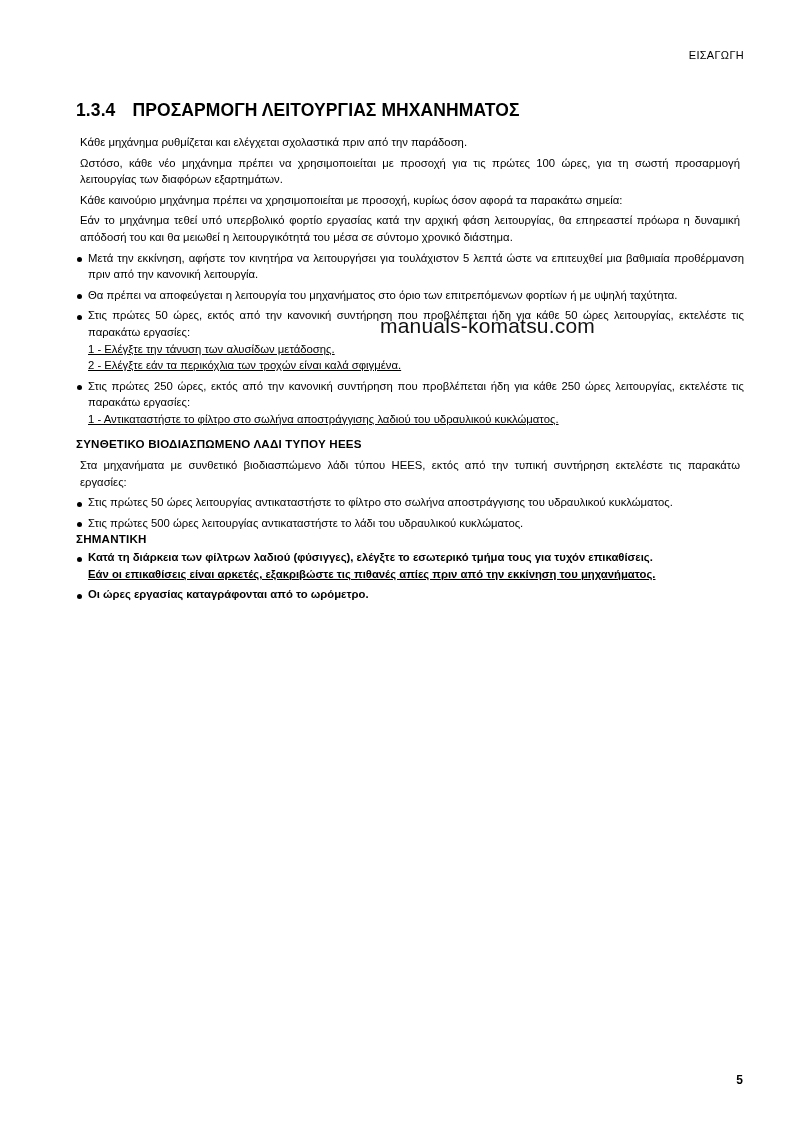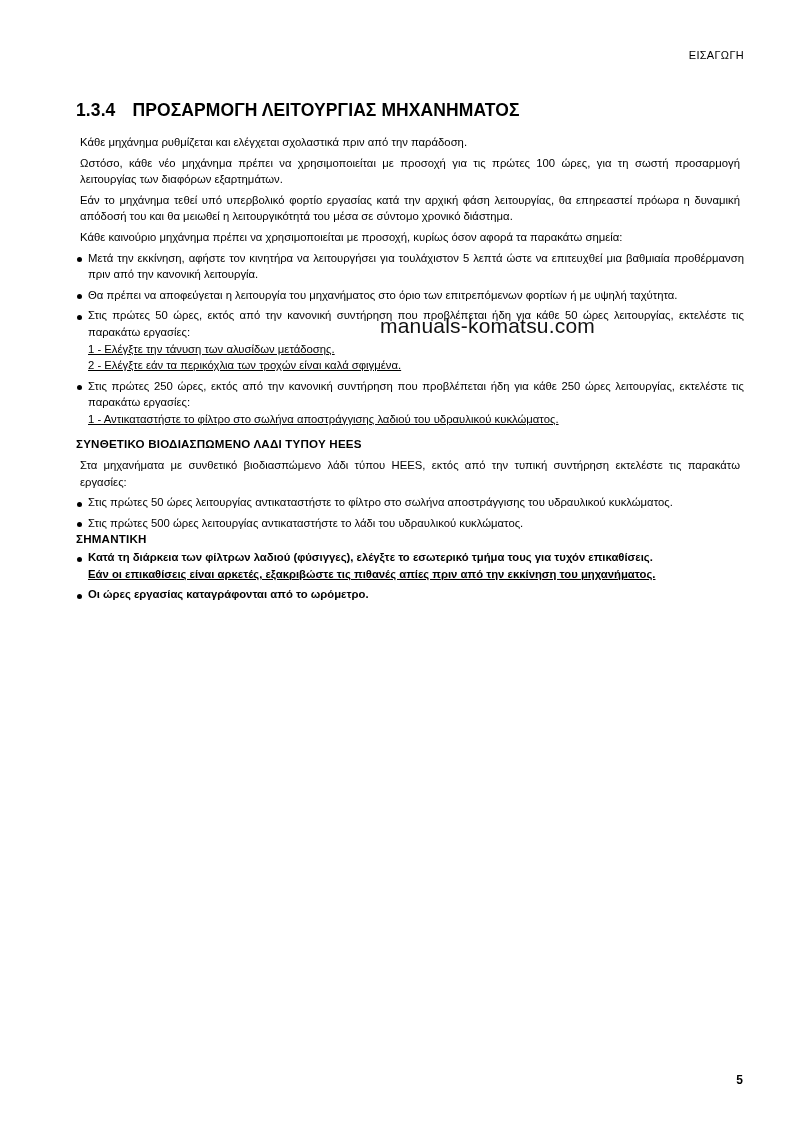--- a/index.html
+++ b/index.html
@@ -26,22 +26,22 @@
 <div class="header-right">ΕΙΣΑΓΩΓΗ</div>
 
 <div class="title">
   <span class="num">1.3.4</span>
   <span>ΠΡΟΣΑΡΜΟΓΗ ΛΕΙΤΟΥΡΓΙΑΣ ΜΗΧΑΝΗΜΑΤΟΣ</span>
 </div>
 
 <div class="content">
   <p class="para">Κάθε μηχάνημα ρυθμίζεται και ελέγχεται σχολαστικά πριν από την παράδοση.</p>
   <p class="para">Ωστόσο, κάθε νέο μηχάνημα πρέπει να χρησιμοποιείται με προσοχή για τις πρώτες 100 ώρες, για τη σωστή προσαρμογή λειτουργίας των διαφόρων εξαρτημάτων.</p>
+  <p class="para">Κάθε καινούριο μηχάνημα πρέπει να χρησιμοποιείται με προσοχή, κυρίως όσον αφορά τα παρακάτω σημεία:</p>
   <p class="para">Εάν το μηχάνημα τεθεί υπό υπερβολικό φορτίο εργασίας κατά την αρχική φάση λειτουργίας, θα επηρεαστεί πρόωρα η δυναμική απόδοσή του και θα μειωθεί η λειτουργικότητά του μέσα σε σύντομο χρονικό διάστημα.</p>
-  <p class="para">Κάθε καινούριο μηχάνημα πρέπει να χρησιμοποιείται με προσοχή, κυρίως όσον αφορά τα παρακάτω σημεία:</p>
 
   <ul class="bullets">
     <li><span>Μετά την εκκίνηση, αφήστε τον κινητήρα να λειτουργήσει για τουλάχιστον 5 λεπτά ώστε να επιτευχθεί μια βαθμιαία προθέρμανση πριν από την κανονική λειτουργία.</span></li>
     <li><span>Θα πρέπει να αποφεύγεται η λειτουργία του μηχανήματος στο όριο των επιτρεπόμενων φορτίων ή με υψηλή ταχύτητα.</span></li>
     <li>
       <span>Στις πρώτες 50 ώρες, εκτός από την κανονική συντήρηση που προβλέπεται ήδη για κάθε 50 ώρες λειτουργίας, εκτελέστε τις παρακάτω εργασίες:</span>
       <span class="sub">1 - Ελέγξτε την τάνυση των αλυσίδων μετάδοσης.</span>
       <span class="sub">2 - Ελέγξτε εάν τα περικόχλια των τροχών είναι καλά σφιγμένα.</span>
     </li>
     <li>

